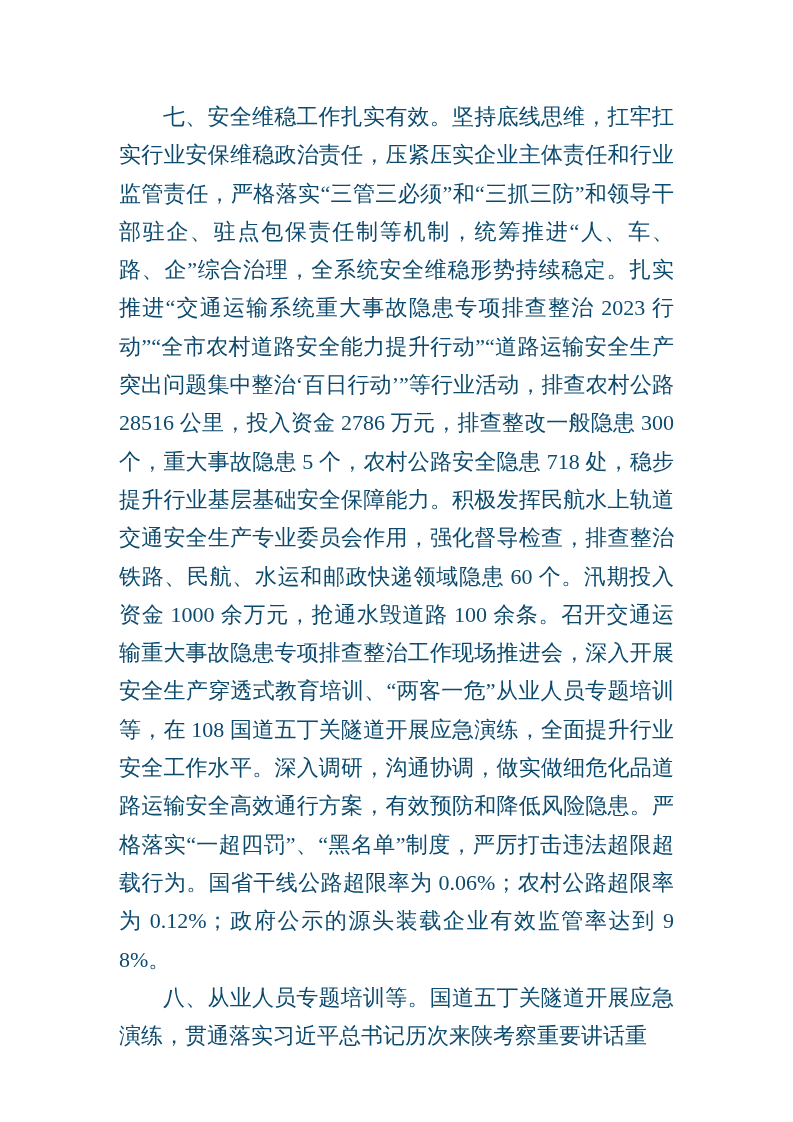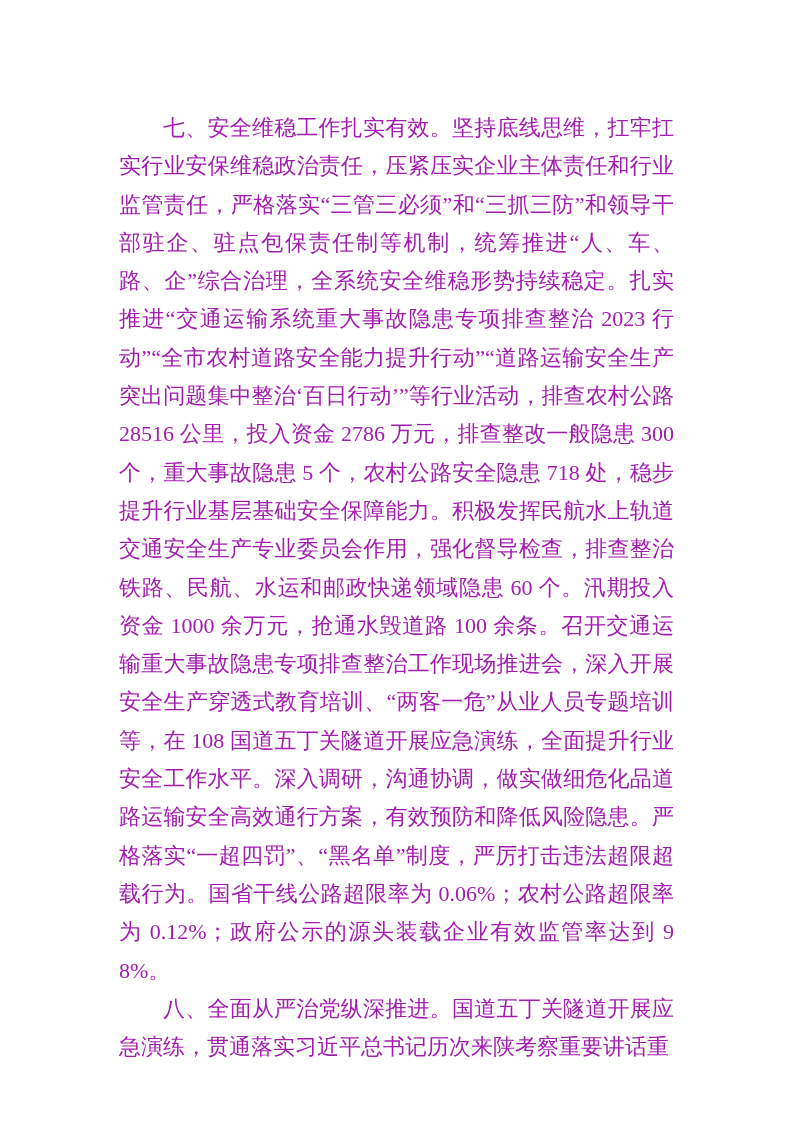--- a/index.html
+++ b/index.html
@@ -11,23 +11,23 @@
     position: relative;
     width: 793px;
     height: 1122px;
     background: #ffffff;
     overflow: hidden;
     font-family: "Liberation Serif", "DejaVu Serif", serif;
   }
   .content {
     position: absolute;
     left: 119px;
-    top: 109px;
+    top: 98px;
     width: 555px;
-    color: #a21caf;
+    color: #0c4a6e;
   }
   .content p {
     margin: 0;
     padding: 0;
     font-size: 22px;
     line-height: 38.3px;
     text-align: justify;
     text-indent: 2em;
     letter-spacing: 0;
     word-break: break-all;
@@ -38,16 +38,16 @@
 </style>
 </head>
 <body>
 
 <div class="page">
   <div class="content">
     <p>
       <span>七、安全维稳工作扎实有效。</span><span>坚持底线思维，扛牢扛实行业安保维稳政治责任，压紧压实企业主体责任和行业监管责任，严格落实“三管三必须”和“三抓三防”和领导干部驻企、驻点包保责任制等机制，统筹推进“人、车、路、企”综合治理，全系统安全维稳形势持续稳定。扎实推进“交通运输系统重大事故隐患专项排查整治 2023 行动”“全市农村道路安全能力提升行动”“道路运输安全生产突出问题集中整治‘百日行动’”等行业活动，排查农村公路 28516 公里，投入资金 2786 万元，排查整改一般隐患 300 个，重大事故隐患 5 个，农村公路安全隐患 718 处，稳步提升行业基层基础安全保障能力。积极发挥民航水上轨道交通安全生产专业委员会作用，强化督导检查，排查整治铁路、民航、水运和邮政快递领域隐患 60 个。汛期投入资金 1000 余万元，抢通水毁道路 100 余条。召开交通运输重大事故隐患专项排查整治工作现场推进会，深入开展安全生产穿透式教育培训、“两客一危”从业人员专题培训等，在 108 国道五丁关隧道开展应急演练，全面提升行业安全工作水平。深入调研，沟通协调，做实做细危化品道路运输安全高效通行方案，有效预防和降低风险隐患。严格落实“一超四罚”、“黑名单”制度，严厉打击违法超限超载行为。国省干线公路超限率为 0.06%；农村公路超限率为 0.12%；政府公示的源头装载企业有效监管率达到 98%。</span>
     </p>
     <p>
-      <span>八、全面从严治党纵深推进。</span><span>国道五丁关隧道开展应急演练，贯通落实习近平总书记历次来陕考察重要讲话重</span>
+      <span>八、从业人员专题培训等。</span><span>国道五丁关隧道开展应急演练，贯通落实习近平总书记历次来陕考察重要讲话重</span>
     </p>
   </div>
 </div>
 
 </body></html>

